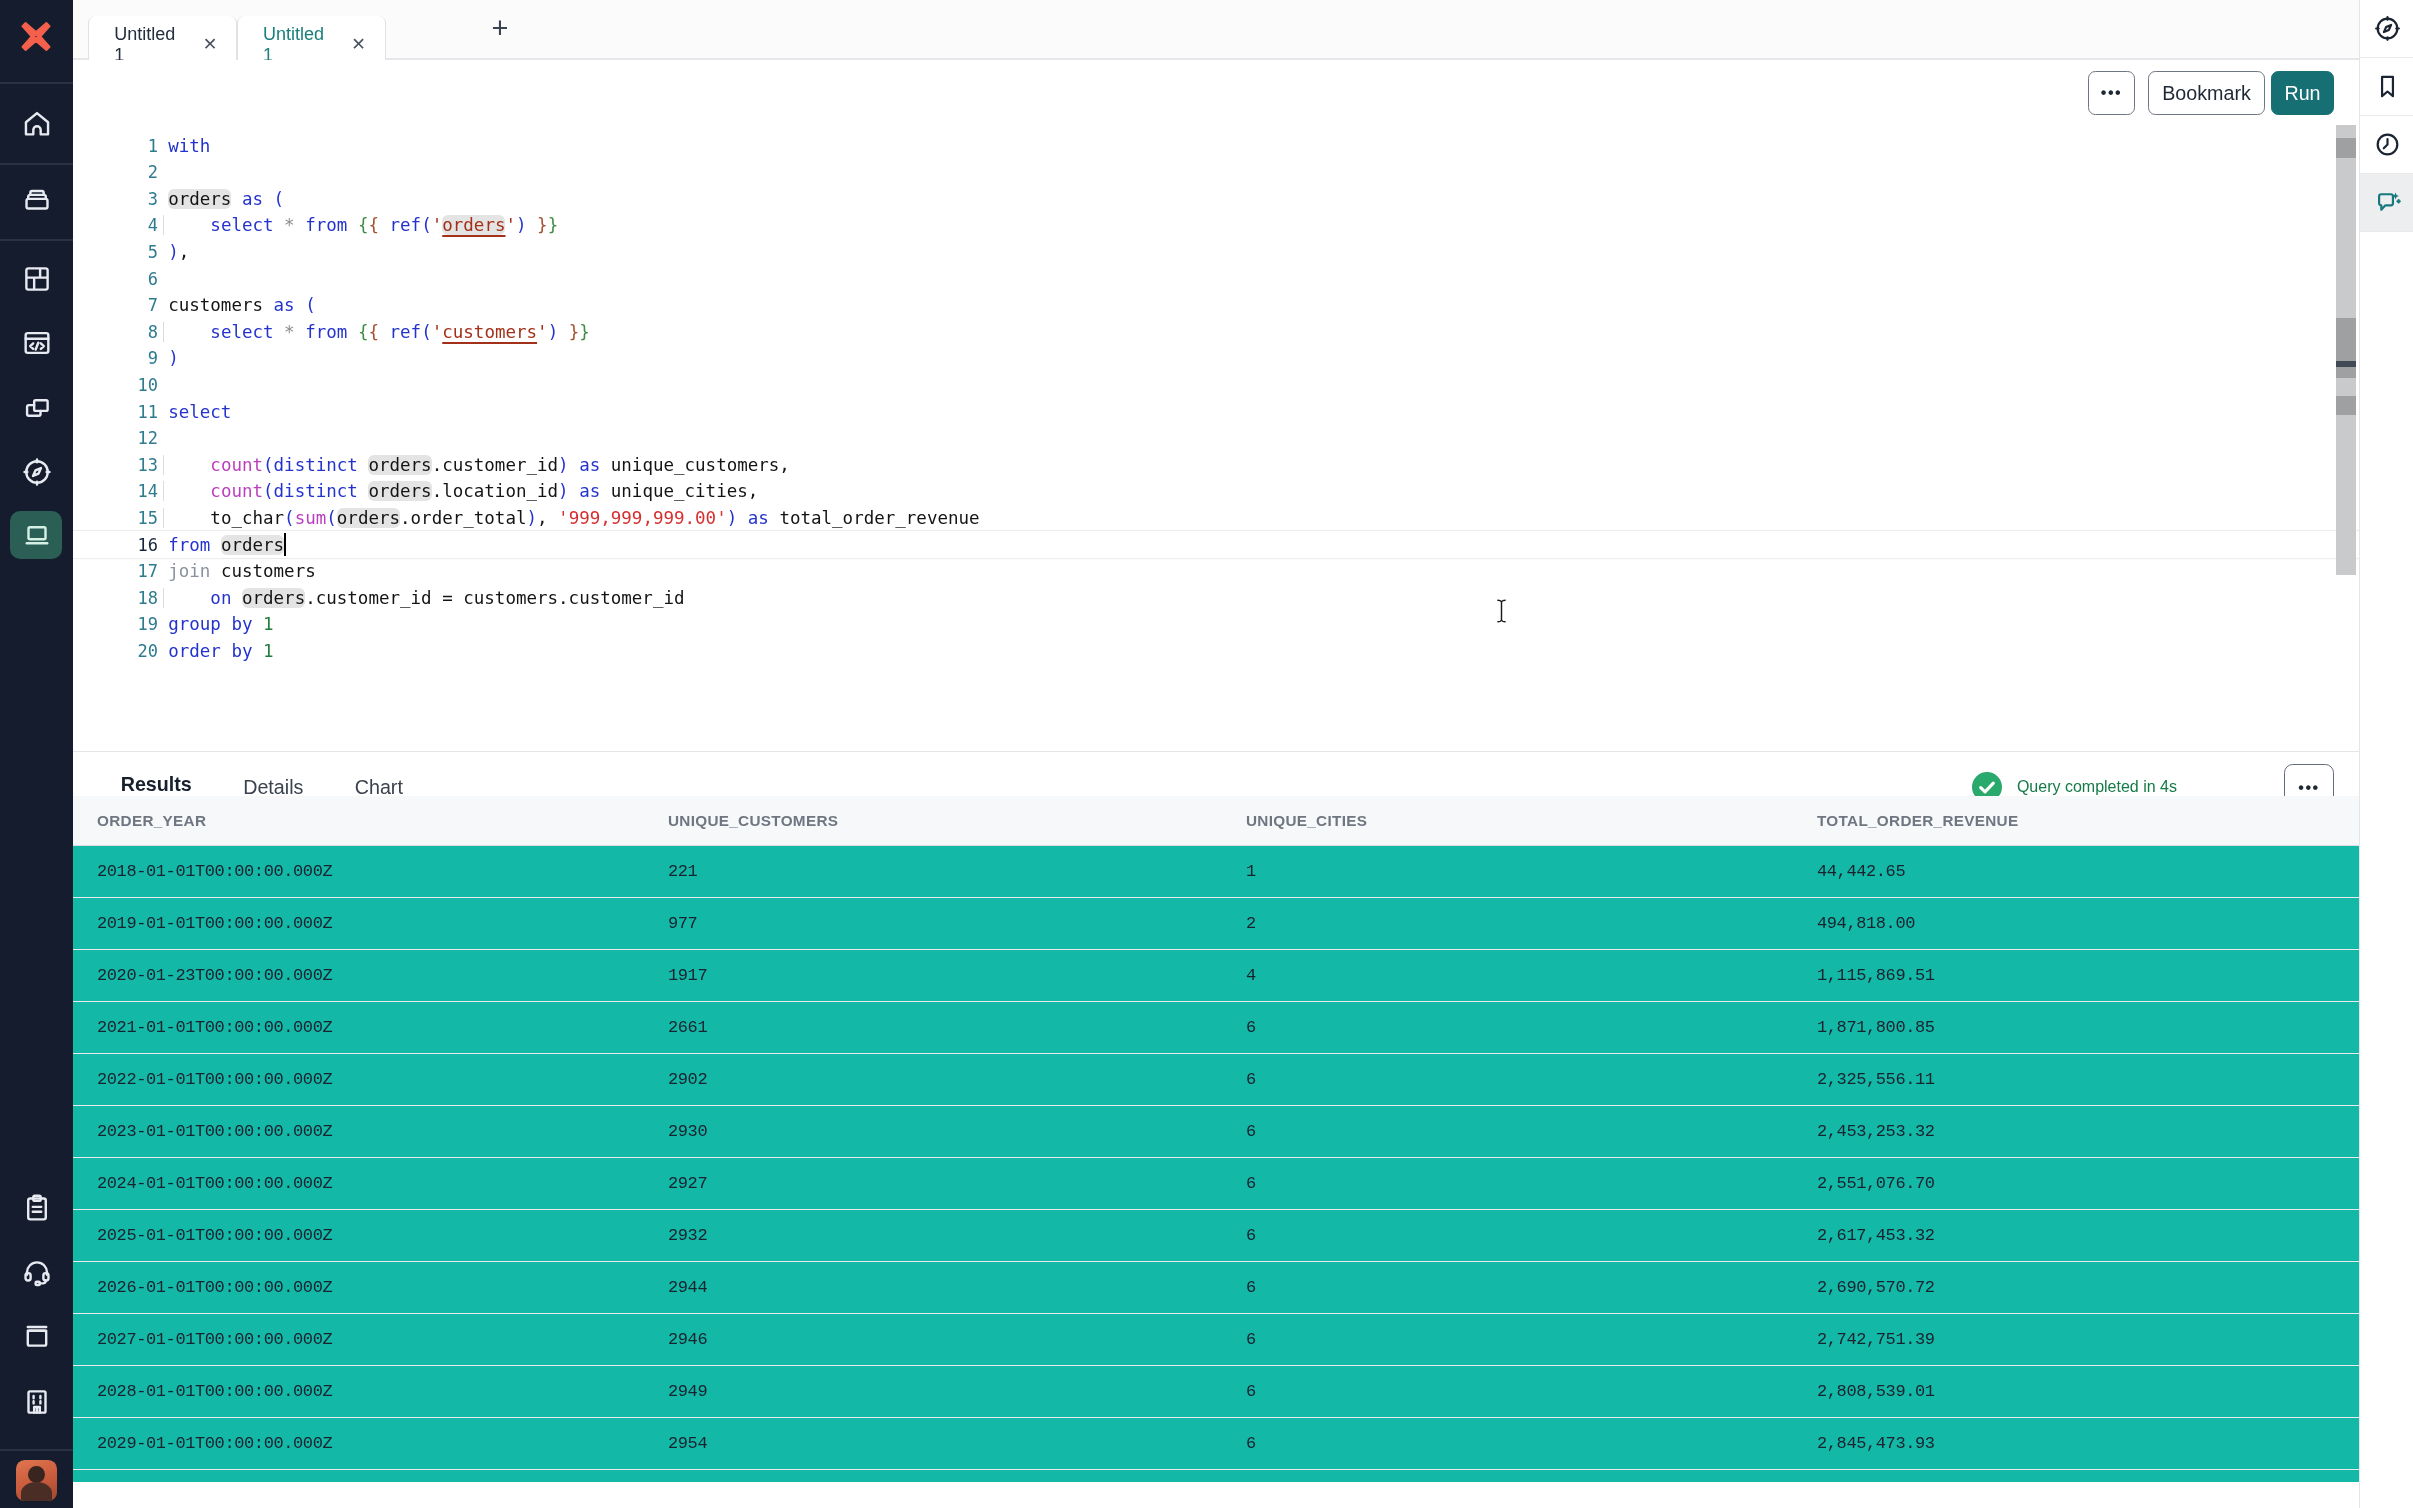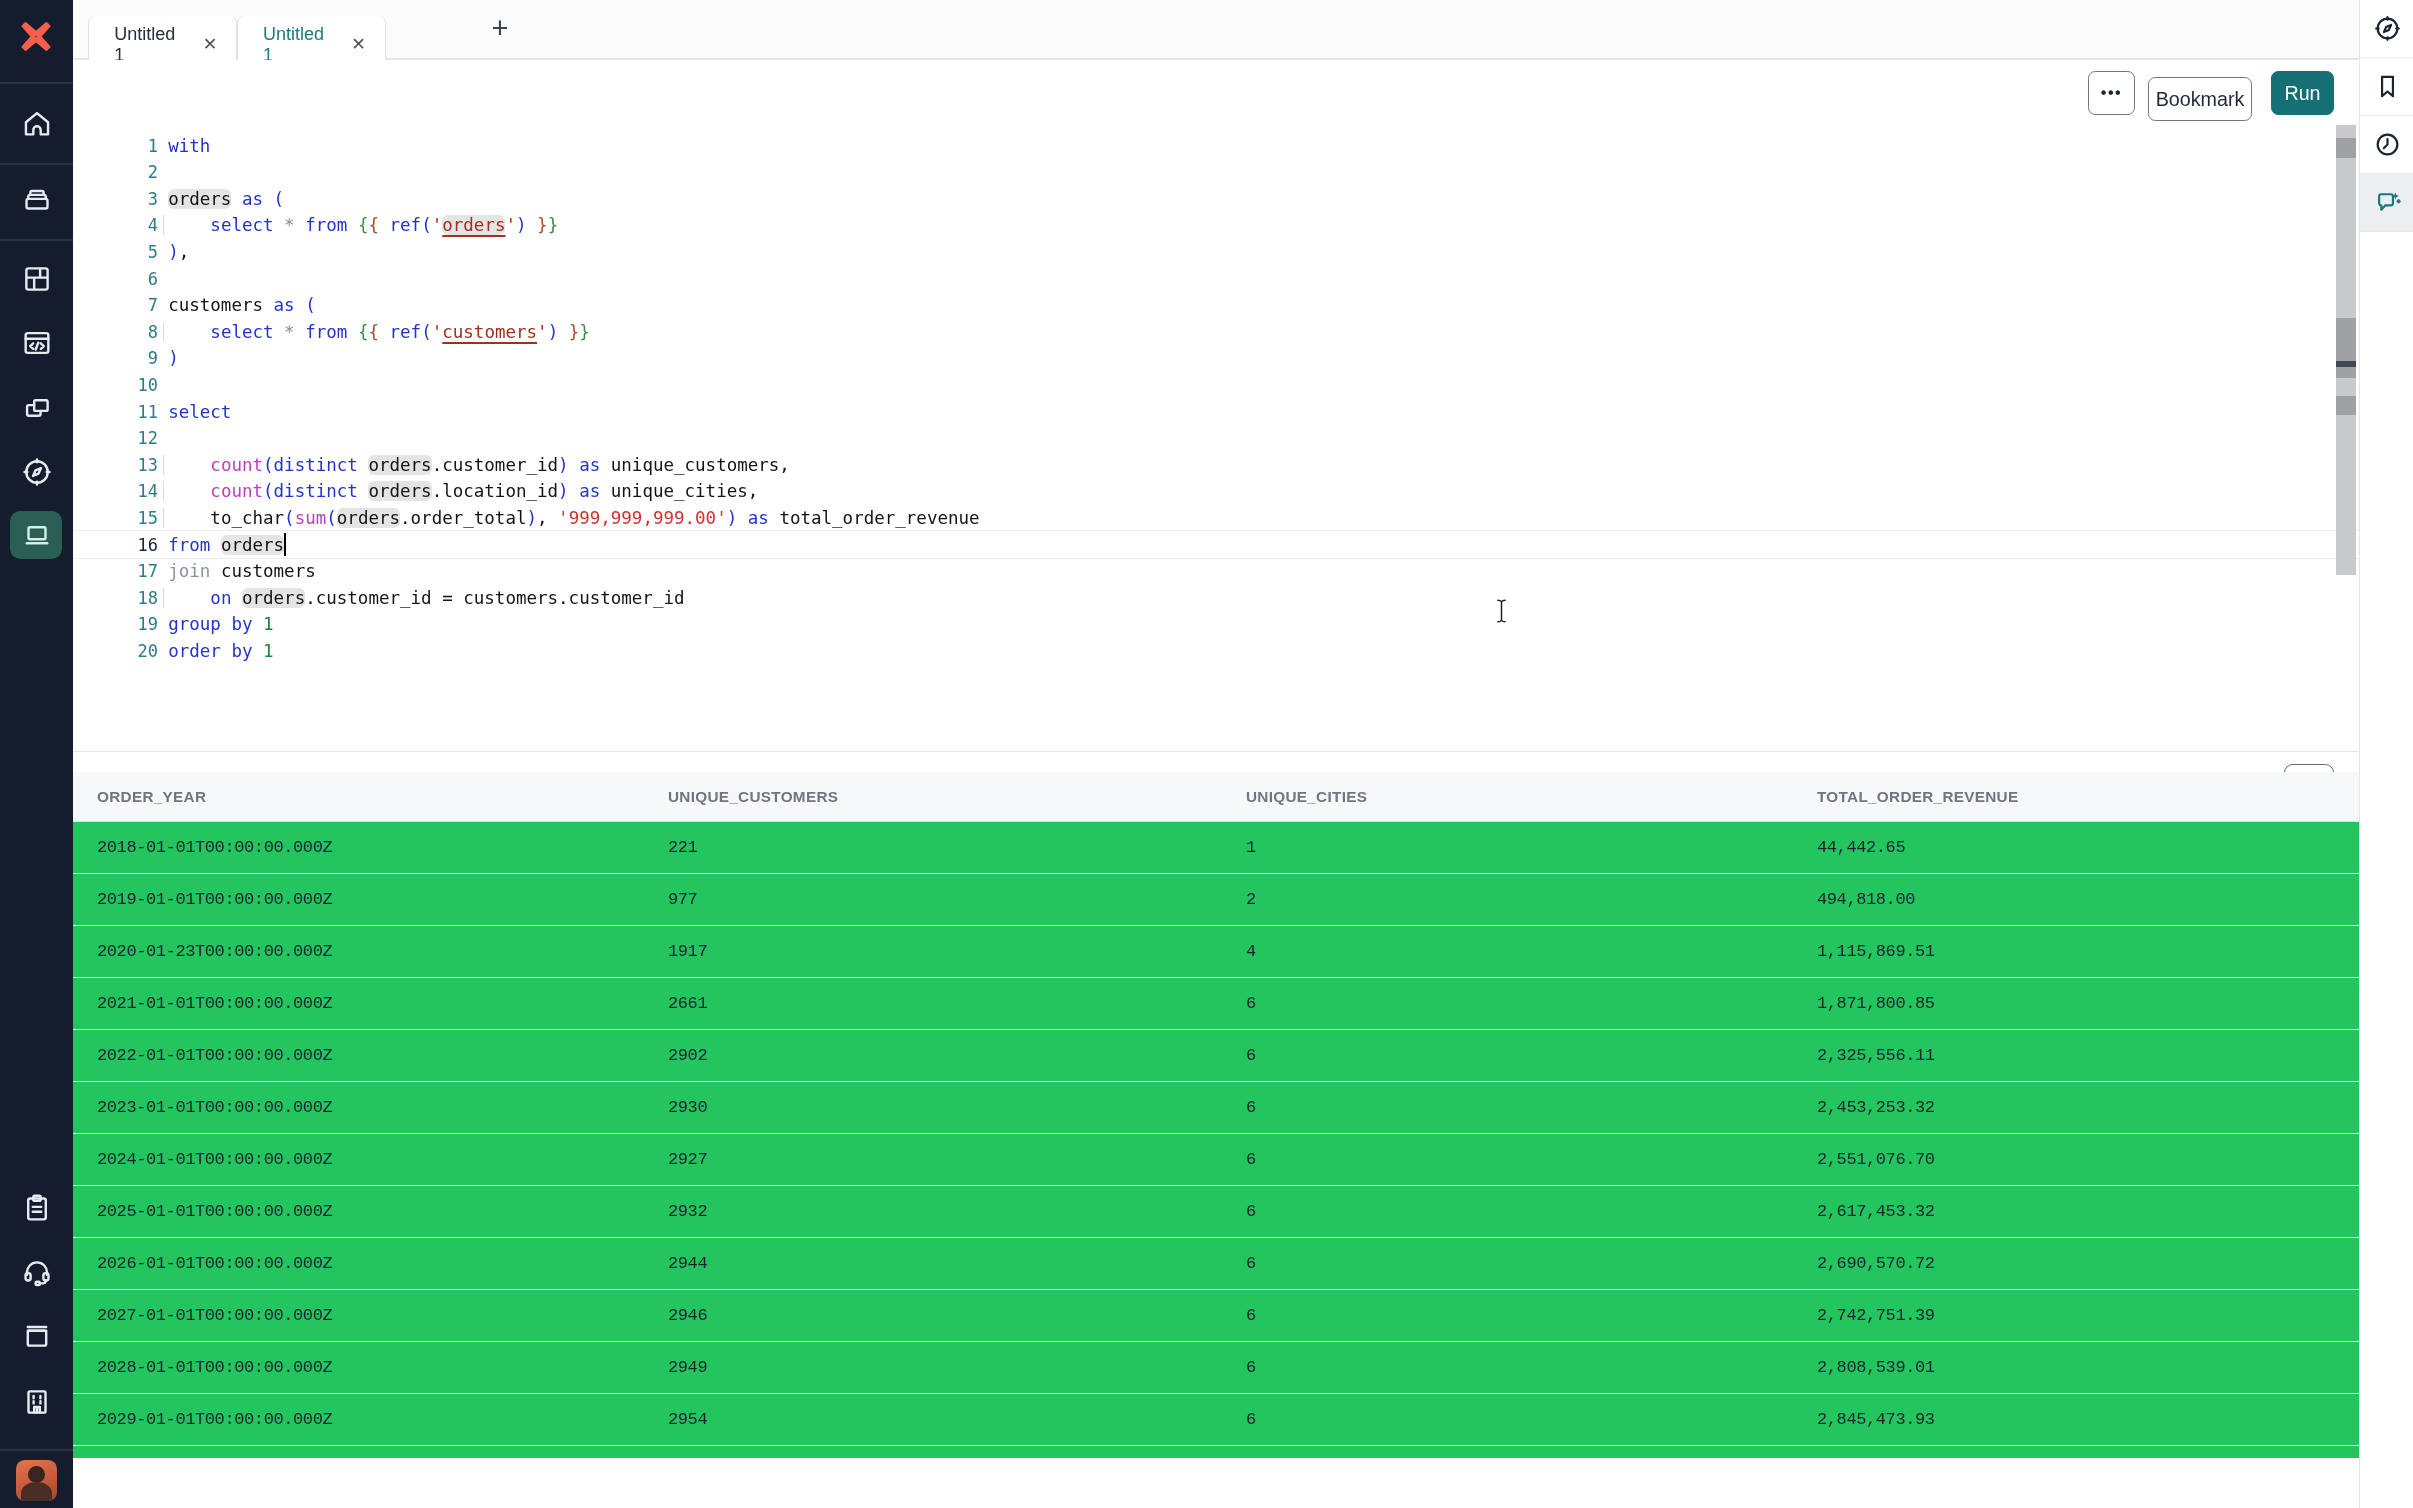--- a/index.html
+++ b/index.html
@@ -36,21 +36,21 @@
   #newtab { position:absolute; left:408px; top:10.2px; width:38px; height:38px; text-align:center;
             font-size:29px; line-height:36px; color:#3A4350; cursor:pointer; }
 
   
   #toolbar { left:73px; top:60px; width:2286px; height:66px; background:#fff;
              border-bottom:1.5px solid #EAEBED; }
   .tbtn { position:absolute; top:11px; height:44px; border:1.5px solid #6E7683; border-radius:7.3px;
           background:#fff; display:flex; align-items:center; justify-content:center;
           font-size:19.7px; color:#1F2835; cursor:pointer; }
   #btn-more-top { left:2015px; width:47px; letter-spacing:1.5px; font-weight:bold; font-size:16px; }
-  #btn-bookmark { left:2075px; width:104px;margin-top:6px; }
+  #btn-bookmark { left:2075px; width:117px; }
   #btn-run { left:2198px; width:63px; background:#156F73; border-color:#156F73; color:#fff; }
 
   
   #editor { left:73px; top:125px; width:2286px; height:624px; background:#fff; cursor:text; }
   #code-lines { position:absolute; left:0; top:7.3px; width:100%; }
   .cl { display:flex; height:26.6px; align-items:center; position:relative; }
   .cl.active { box-shadow:0 -1.1px 0 #ECECEC, 0 1.1px 0 #ECECEC; }
   .gut { flex:none; width:85px; text-align:right; font-family:"DejaVu Sans Mono", monospace;
          font-size:17px; color:#2E7A8F; }
   .cl.active .gut { color:#17263F; }
@@ -88,21 +88,21 @@
           color:#39424D; cursor:pointer; }
   .rtab.active { color:#16202C; font-weight:bold; border-bottom:5.1px solid #49525D; }
   #status { position:absolute; right:182px; top:0; height:70px; display:flex; align-items:center; gap:11.7px; }
   #status-icon { width:36px; height:36px; }
   #status-text { font-size:16px; color:#147A46; }
   #btn-more-results { position:absolute; left:2211px; top:11.7px; width:50px; height:48px;
                       border:1.5px solid #646C79; border-radius:8.7px; background:#fff; display:flex;
                       align-items:center; justify-content:center; font-weight:bold; font-size:16px;
                       letter-spacing:1.5px; color:#1F2835; cursor:pointer; }
 
-  #table { left:73px; top:772px; width:2286px; height:686px; background:#22c55e; overflow:hidden; }
+  #table { left:73px; top:796px; width:2286px; height:686px; background:#14b8a6; overflow:hidden; }
   #thead { display:grid; grid-template-columns:571px 578px 571px auto; padding-left:24px;
            height:50px; align-items:center; background:#F7F8F9; border-bottom:1.5px solid #DCDEE1; }
   #thead .th { font-size:15.3px; font-weight:bold; color:#6F7681; letter-spacing:0.3px; cursor:pointer; }
   #tbody .tr { display:grid; grid-template-columns:571px 578px 571px auto; padding-left:24px;
                height:52px; align-items:center; border-bottom:1.5px solid #E9EAEC; cursor:default; }
   #tbody .td { font-family:"Liberation Mono", monospace; font-size:17px; letter-spacing:-0.4px;
                color:#19222F; }
 
   
   #rsidebar { left:2359px; top:0; width:55px; height:1508px; background:#fff;

